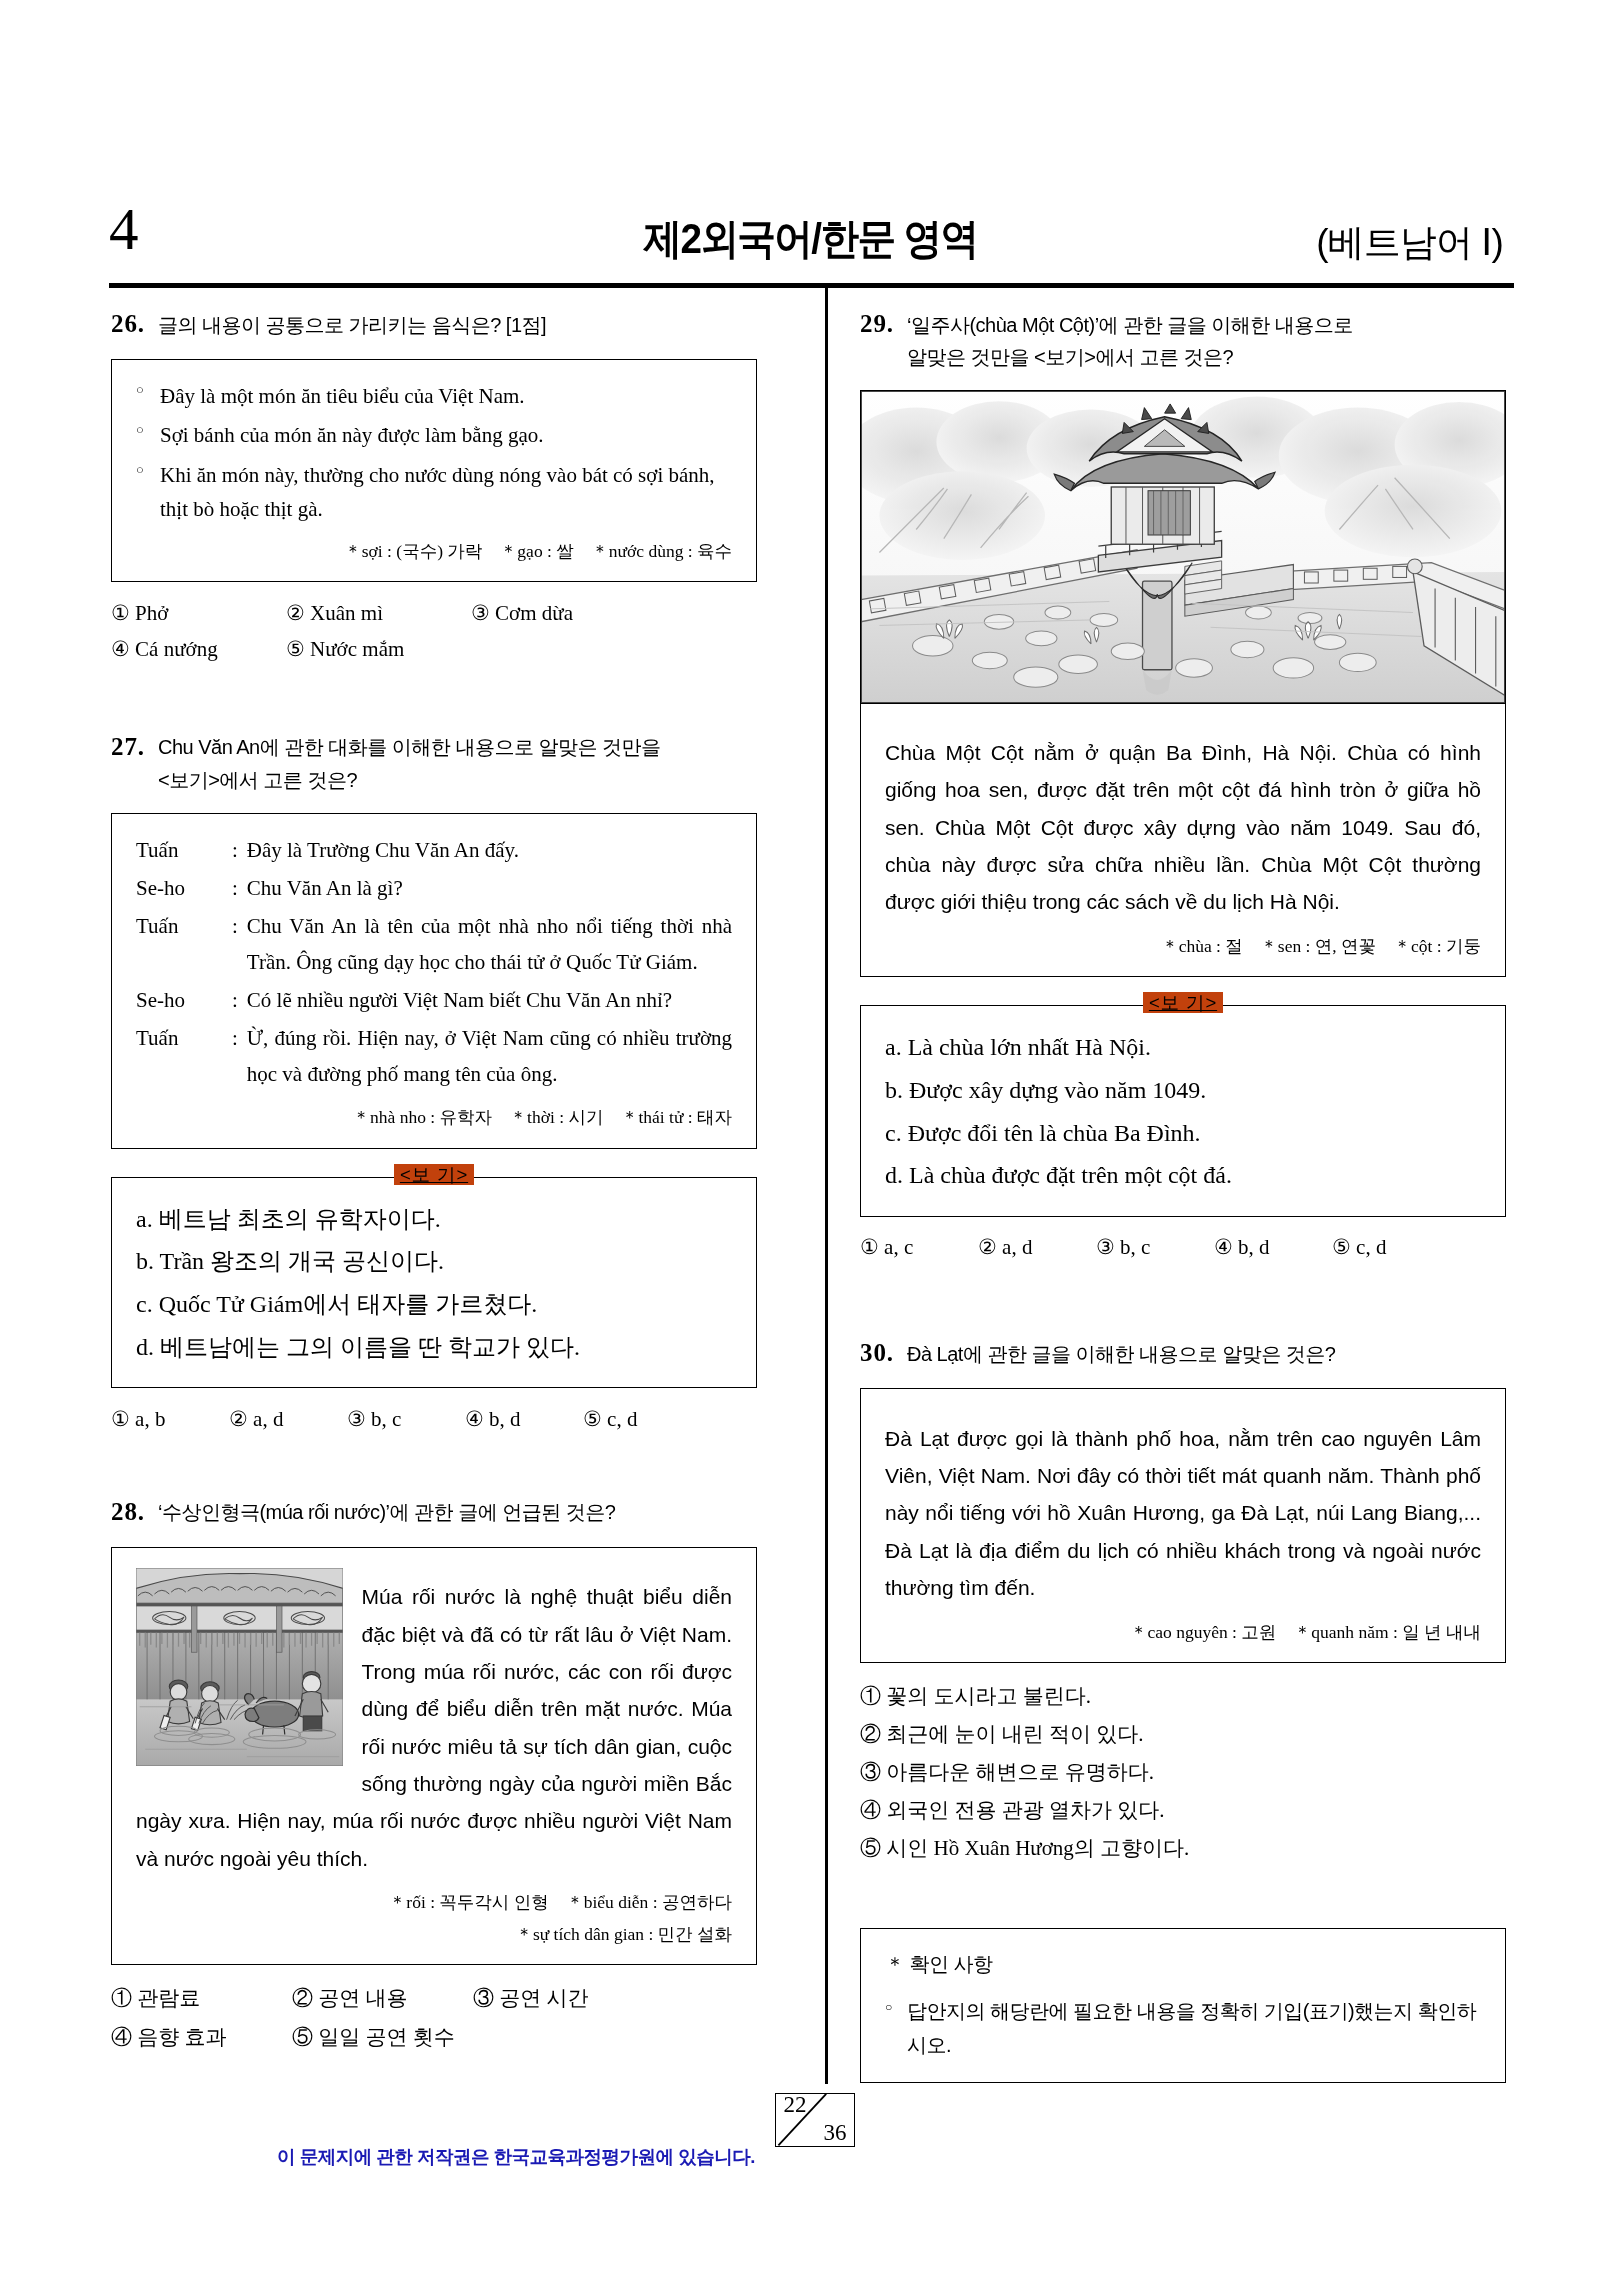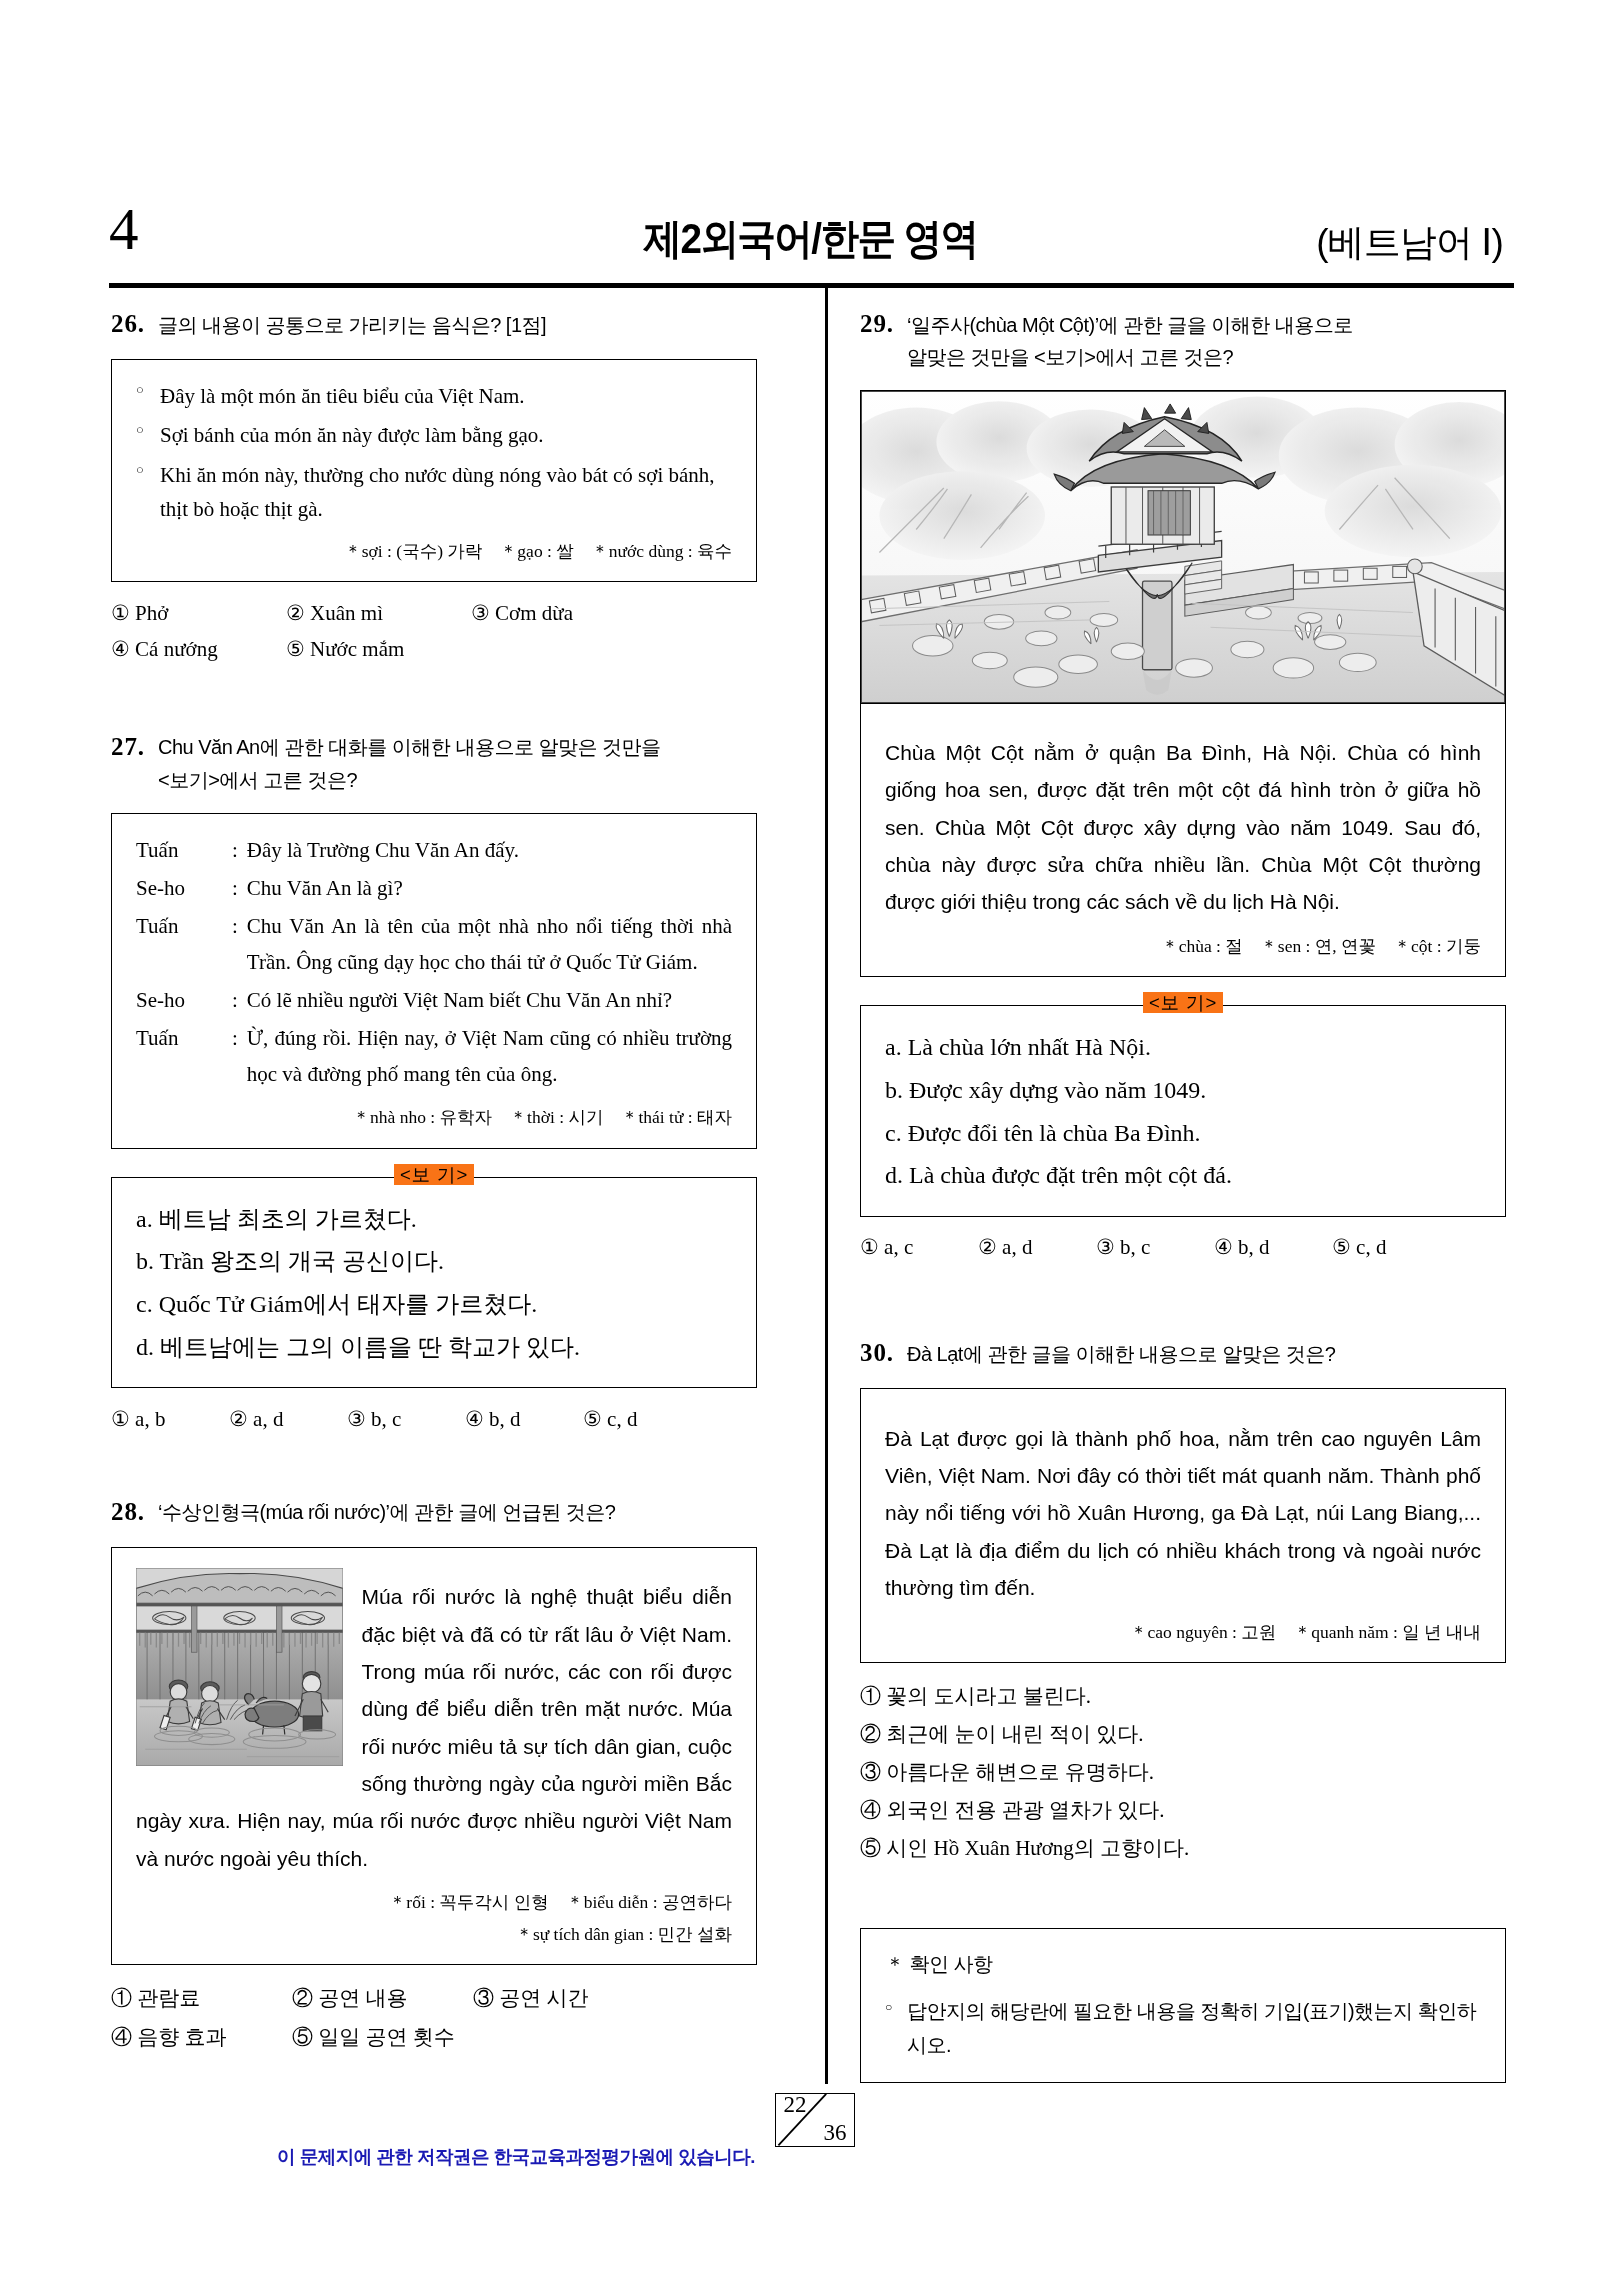--- a/index.html
+++ b/index.html
@@ -175,22 +175,23 @@
   .bogi-label {
     position: absolute;
     left: 0; right: 0;
     top: -14.8px;
     text-align: center;
     font-family: "Liberation Sans", sans-serif;
     font-size: 18.5px;
     letter-spacing: 0.9px;
   }
   .bogi-label span {
-    background: #f97316;
+    background: #c2410c;
     padding: 0 5.5px;
+    text-decoration: underline;
   }
   .bogi-box {
     border: 1.8px solid #000;
     padding: 20px 24px 18.5px 24px;
   }
   .bogi-box .item {
     font-family: "Liberation Serif", serif;
     font-size: 24px;
     line-height: 1.78;
   }
@@ -364,21 +365,21 @@
           <span class="dlg-name">Tuấn</span>
           <span class="dlg-colon">:</span>
           <span class="dlg-text">Ừ, đúng rồi. Hiện nay, ở Việt Nam cũng có nhiều trường học và đường phố mang tên của ông.</span>
         </div>
         <div class="gloss">＊nhà nho : 유학자　＊thời : 시기　＊thái tử : 태자</div>
       </div>
 
       <div class="bogi-wrap">
         <div class="bogi-label"><span>&lt;보 기&gt;</span></div>
         <div class="bogi-box">
-          <div class="item kr">a. 베트남 최초의 가르쳤다.</div>
+          <div class="item kr">a. 베트남 최초의 유학자이다.</div>
           <div class="item">b. Trần 왕조의 개국 공신이다.</div>
           <div class="item">c. Quốc Tử Giám에서 태자를 가르쳤다.</div>
           <div class="item kr">d. 베트남에는 그의 이름을 딴 학교가 있다.</div>
         </div>
       </div>
 
       <div class="choices">
         <div class="choices-row">
           <span class="choice" style="width:118px">① a, b</span>
           <span class="choice" style="width:118px">② a, d</span>

